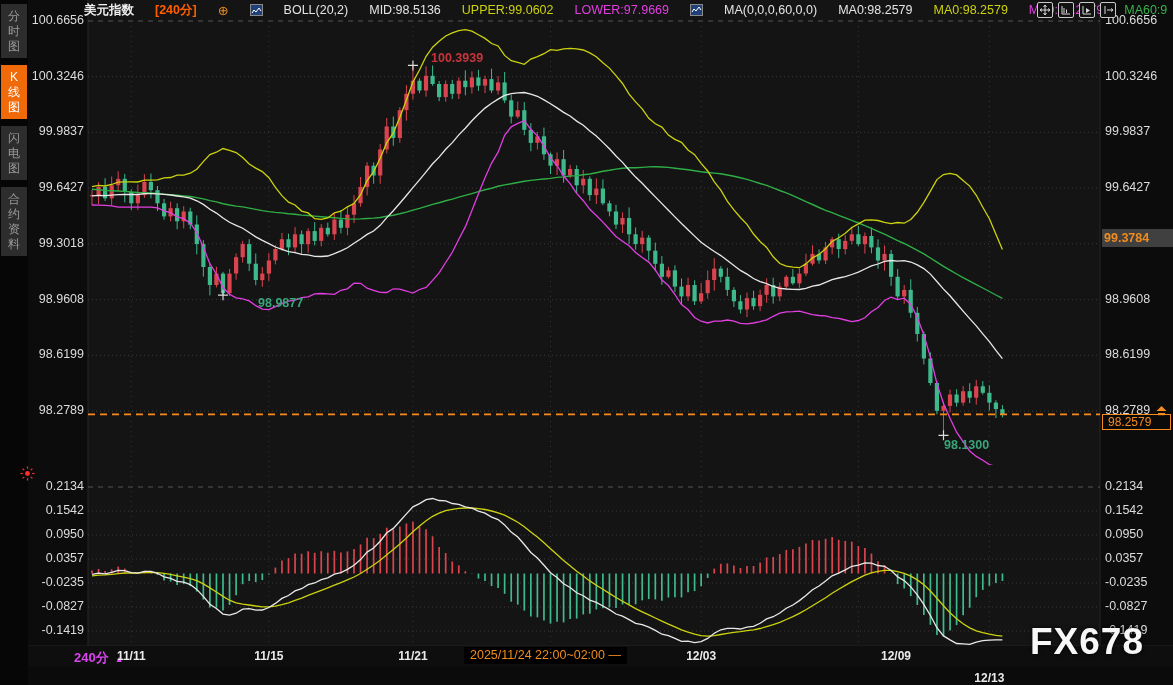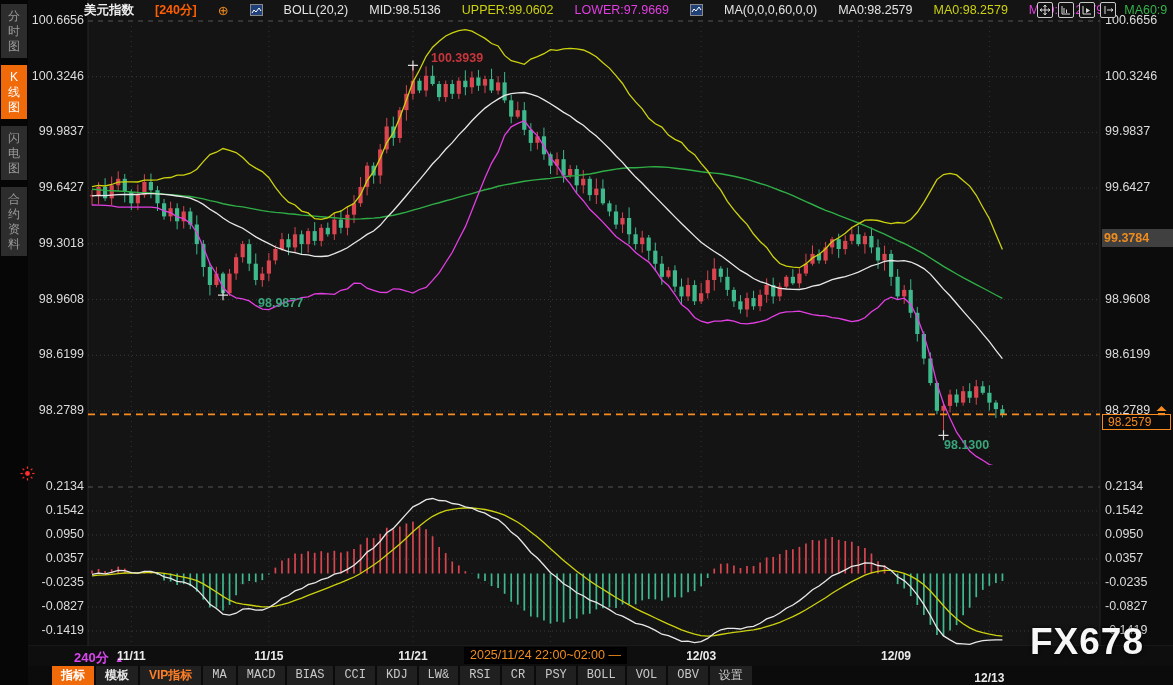--- a/index.html
+++ b/index.html
@@ -635,38 +635,20 @@
         <rect x="3" y="7" width="7" height="2.2" fill="#f78c1e"></rect>
       </svg>
   </span>
 
   <div class="xaxis-row"></div>
   <div class="interval-lbl">
     <span>240分</span><span class="arr">▲</span>
   </div>
   <div class="sel-range">2025/11/24 22:00~02:00 —</div>
   <div class="footer-bg"></div>
-  <div class="tabs-row" id="tabsrow">
-      <div class="tab active">指标</div>
-      <div class="tab plain">模板</div>
-      <div class="tab vip">VIP指标</div>
-      <div class="tab mono">MA</div>
-      <div class="tab mono">MACD</div>
-      <div class="tab mono">BIAS</div>
-      <div class="tab mono">CCI</div>
-      <div class="tab mono">KDJ</div>
-      <div class="tab mono">LW&amp;</div>
-      <div class="tab mono">RSI</div>
-      <div class="tab mono">CR</div>
-      <div class="tab mono">PSY</div>
-      <div class="tab mono">BOLL</div>
-      <div class="tab mono">VOL</div>
-      <div class="tab mono">OBV</div>
-      <div class="tab">设置</div>
-    </div>
 
   <div class="watermark">FX678</div>
 <div class="ylab" style="position: absolute; left: 18px; top: 13px;">100.6656</div>
     <div class="ylab-r" style="position: absolute; top: 13px;">100.6656</div>
     <div class="ylab" style="position: absolute; left: 18px; top: 68.7194px;">100.3246</div>
     <div class="ylab-r" style="position: absolute; top: 68.7194px;">100.3246</div>
     <div class="ylab" style="position: absolute; left: 18px; top: 124.422px;">99.9837</div>
     <div class="ylab-r" style="position: absolute; top: 124.422px;">99.9837</div>
     <div class="ylab" style="position: absolute; left: 18px; top: 180.142px;">99.6427</div>
     <div class="ylab-r" style="position: absolute; top: 180.142px;">99.6427</div>

